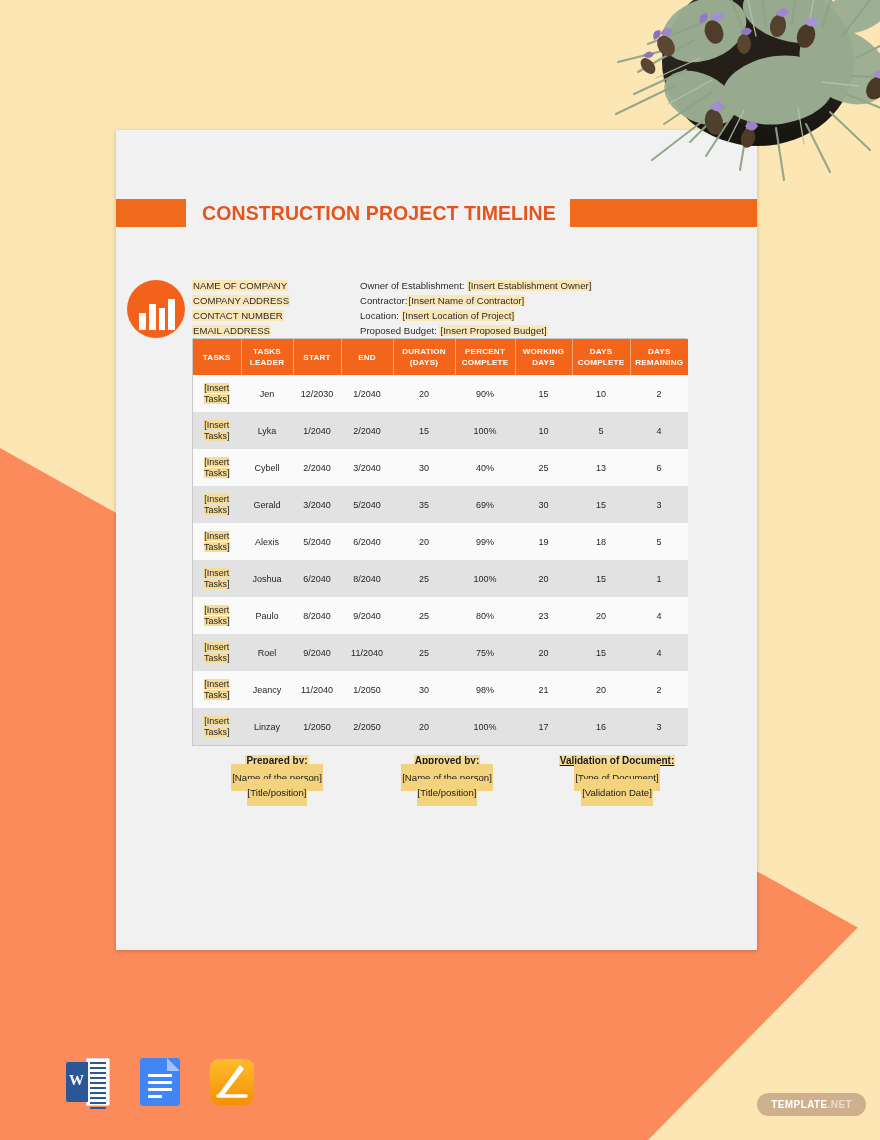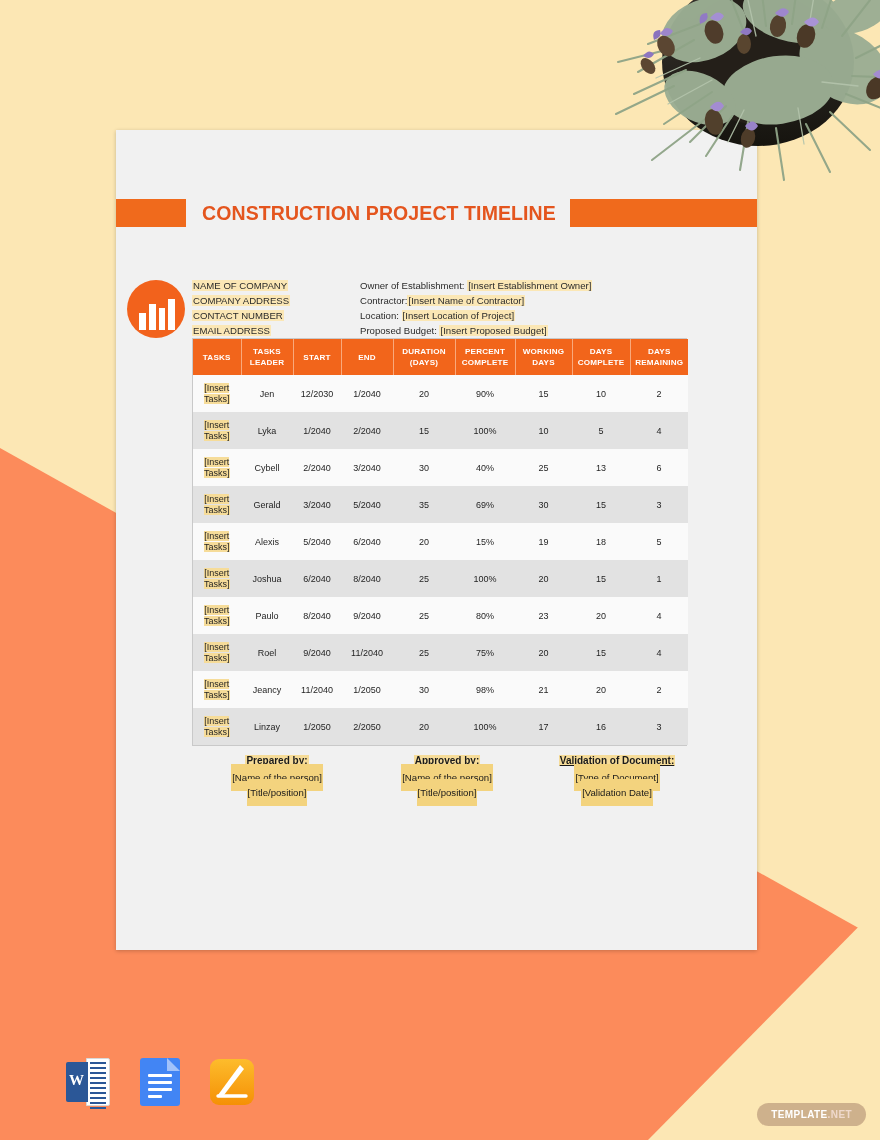--- a/index.html
+++ b/index.html
@@ -264,21 +264,21 @@
     position: absolute; left: 4px; top: 3px;
     width: 44px; height: 46px;
     background: linear-gradient(180deg,#FDBC2C 0%,#F59005 100%);
     border-radius: 9px;
   }
   .ico-pages svg { position: absolute; left: 4px; top: 3px; }
 
   
   #tnet {
     position: absolute;
-    right: 14px; bottom: 14px;
+    right: 14px; bottom: 24px;
     padding: 6px 14px;
     border-radius: 14px;
     background: rgba(150,110,92,0.45);
     color: #FFFFFF;
     font-size: 10px;
     font-weight: bold;
     letter-spacing: 0.4px;
   }
   #tnet .dim { color: #EFD9CC; font-weight: bold; }
 </style>
@@ -415,21 +415,21 @@
               <td>30</td>
               <td>15</td>
               <td>3</td>
             </tr>
             <tr>
               <td class="task-cell"><span>[Insert Tasks]</span></td>
               <td>Alexis</td>
               <td>5/2040</td>
               <td>6/2040</td>
               <td>20</td>
-              <td>15%</td>
+              <td>99%</td>
               <td>19</td>
               <td>18</td>
               <td>5</td>
             </tr>
             <tr>
               <td class="task-cell"><span>[Insert Tasks]</span></td>
               <td>Joshua</td>
               <td>6/2040</td>
               <td>8/2040</td>
               <td>25</td>

